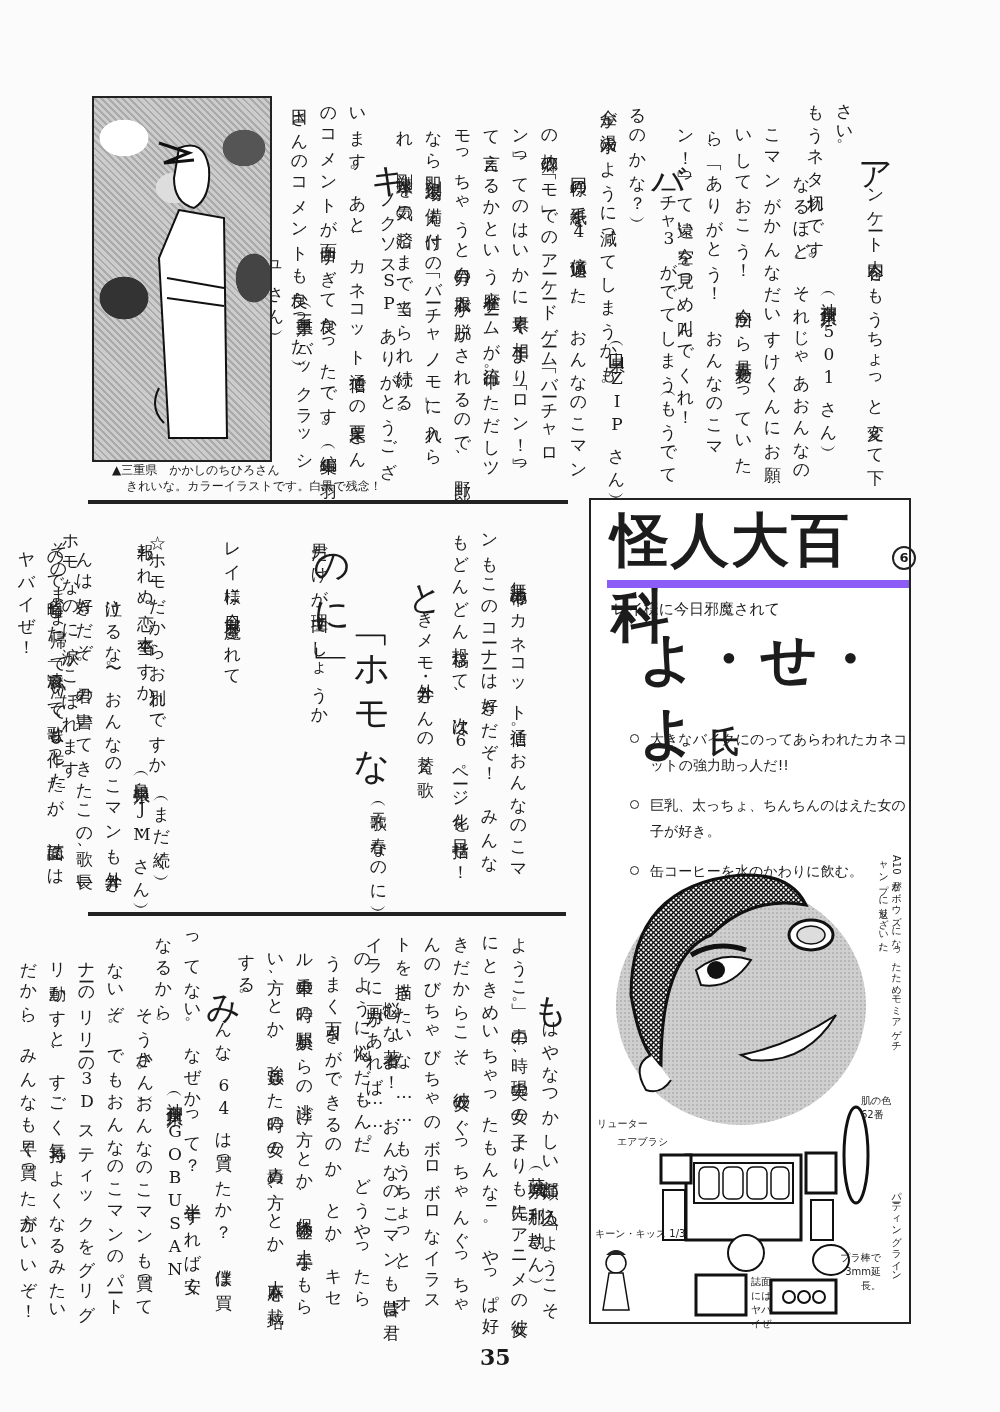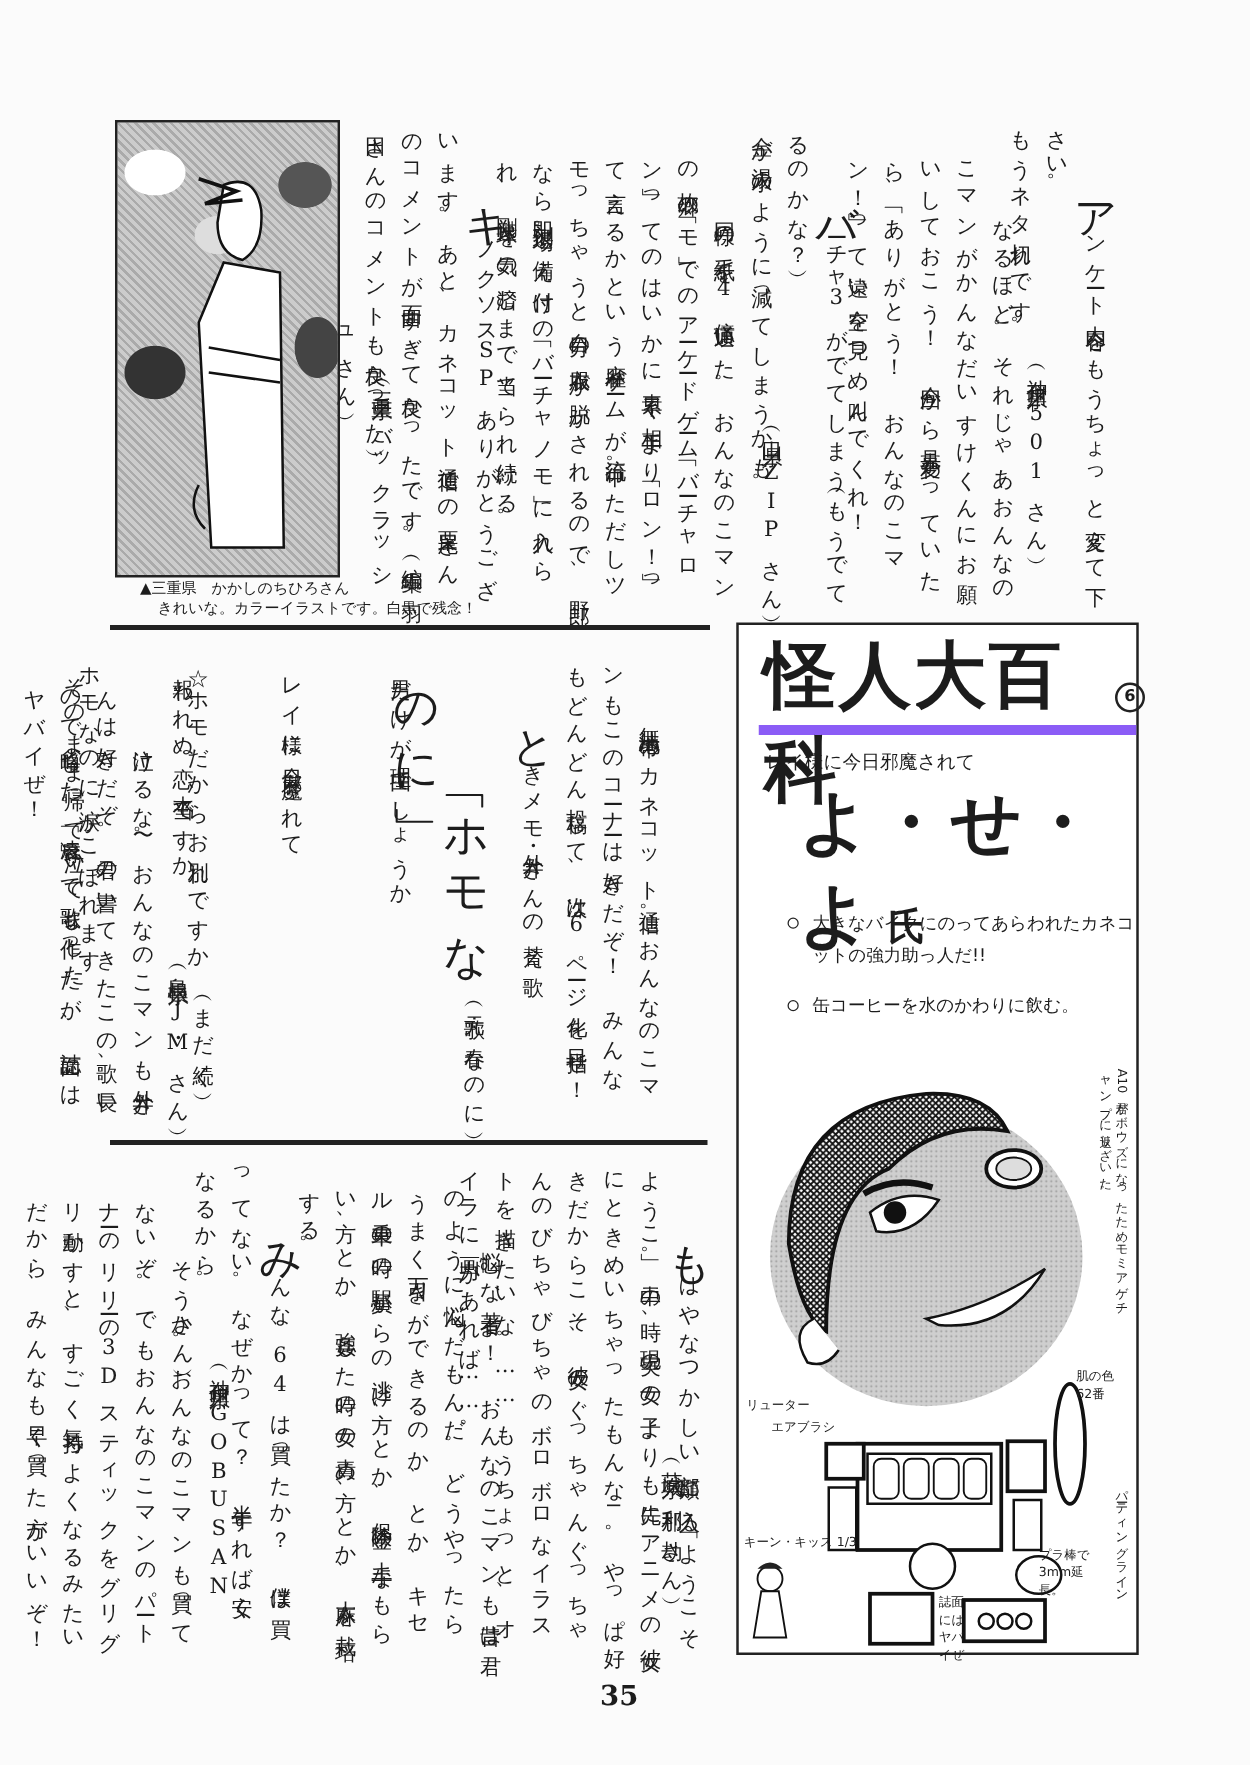--- a/index.html
+++ b/index.html
@@ -238,20 +238,21 @@
   <div class="kaijin-header">
     <div class="kaijin-title">怪人大百科</div>
     <div class="kaijin-num">6</div>
   </div>
   <div class="kaijin-sub">レイ様に今日邪魔されて</div>
   <div class="kaijin-name">
     <span>よ・せ・よ</span><small>氏</small>
   </div>
   <ul class="kaijin-bullets">
     <li>大きなバイクにのってあらわれたカネコットの強力助っ人だ!!</li>
+    <li>巨乳、太っちょ、ちんちんのはえた女の子が好き。</li>
     <li>缶コーヒーを水のかわりに飲む。</li>
   </ul>
 
   <div class="illust2">
     <svg width="318" height="465" viewBox="0 0 318 465">
       <defs>
         <pattern id="dots" width="4" height="4" patternUnits="userSpaceOnUse">
           <rect width="4" height="4" fill="#cfcfcf"></rect>
           <circle cx="2" cy="2" r="0.8" fill="#999"></circle>
         </pattern>
@@ -303,17 +304,17 @@
       <path d="M15 400 Q25 390 35 400" fill="#222"></path>
       <path d="M18 418 L12 455 L38 455 L32 418 Z" fill="#fff" stroke="#111" stroke-width="1.5"></path>
     </svg>
     <div class="note-small" style="right:6px; top:0px; height:200px; width:28px;">A10君がボウズになったためモミアゲチャンプに返りざいた。</div>
     <div class="label-small" style="right:8px; top:239px; width:40px;">肌の色62番</div>
     <div class="label-small" style="left:6px; top:262px;">リューター</div>
     <div class="label-small" style="left:26px; top:262px; top:280px;">エアブラシ</div>
     <div class="note-small" style="right:6px; top:330px; height:110px;">パーティングライン</div>
     <div class="label-small" style="left:4px; top:372px;">キーン・キッス 1/3</div>
     <div class="label-small" style="left:160px; top:420px; width:30px;">誌面にはヤバイぜ</div>
-    <div class="label-small" style="left:240px; top:382px; width:50px;">プラ棒で3mm延長。</div>
+    <div class="label-small" style="left:240px; top:396px; width:50px;text-align:right;">プラ棒で3mm延長。</div>
   </div>
 </div>
 
 <div class="page-number">35</div>
 
 </body></html>

